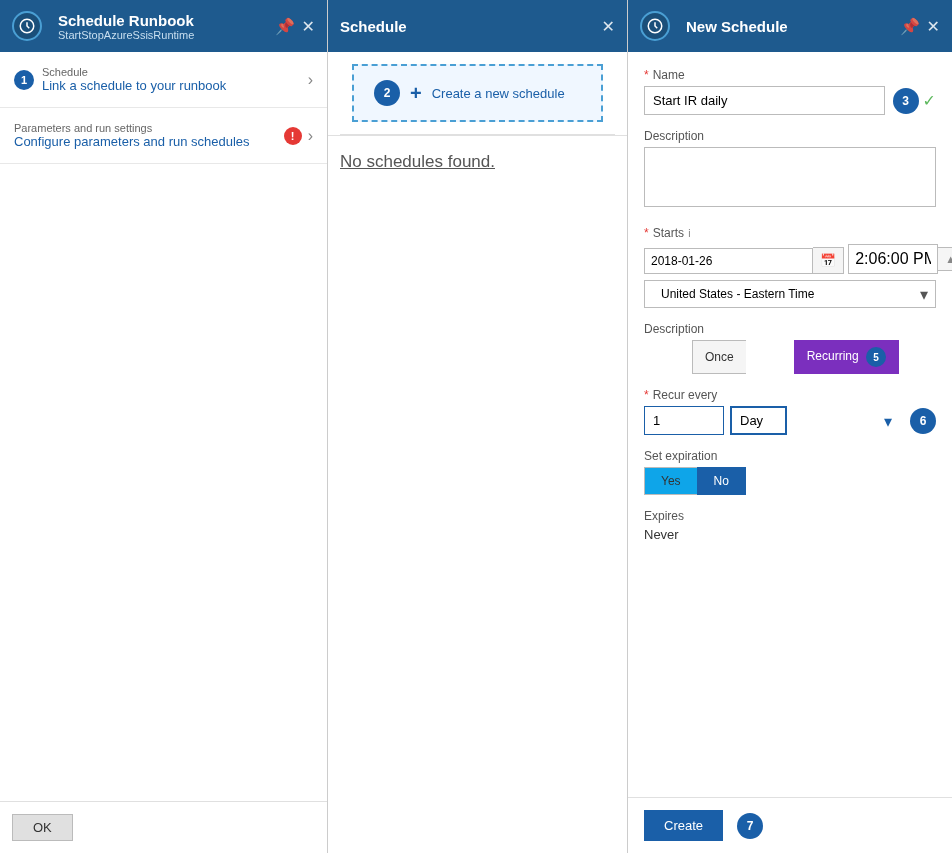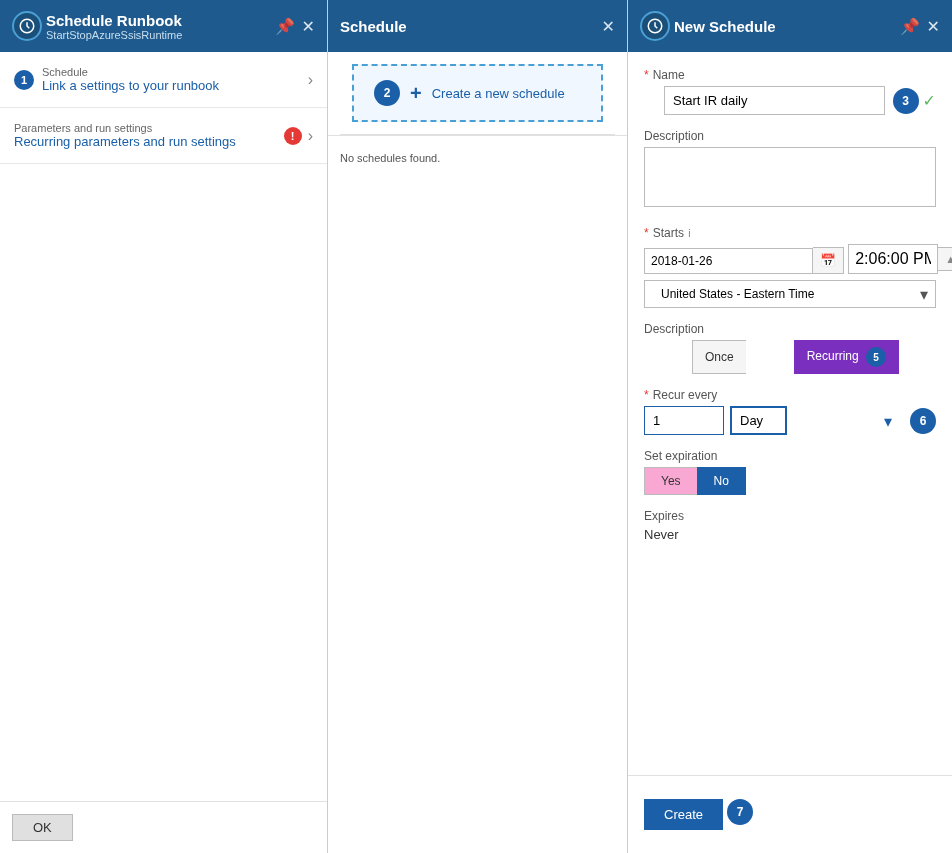--- a/index.html
+++ b/index.html
@@ -11,21 +11,21 @@
     .panel-1 { width: 328px; background: #fff; border-right: 1px solid #ccc; flex-shrink: 0; }
     .panel-2 { width: 300px; background: #fff; border-right: 1px solid #ccc; flex-shrink: 0; }
     .panel-3 { width: 304px; background: #fff; flex: 1; }
 
     .panel-header {
       background: #1e5a8e;
       color: #fff;
       padding: 10px 12px;
       display: flex;
       align-items: center;
-      gap: 4px;
+      gap: 16px;
       min-height: 52px;
     }
     .panel-header .title-group { flex: 1; }
     .panel-header .main-title { font-size: 15px; font-weight: 600; }
     .panel-header .sub-title { font-size: 11px; color: #c8dff0; }
     .panel-header .header-icons { display: flex; gap: 6px; align-items: center; }
     .header-icon { color: #fff; font-size: 16px; cursor: pointer; opacity: 0.85; }
 
     .clock-icon {
       width: 30px; height: 30px; border-radius: 50%;
@@ -80,22 +80,23 @@
       padding: 14px 16px;
       display: flex; align-items: center; gap: 10px;
       cursor: pointer;
       background: #f0f7ff;
     }
     .plus-icon { color: #1a5fa8; font-size: 20px; font-weight: bold; }
     .create-label { color: #1a5fa8; font-size: 13px; }
 
     .no-schedules {
       padding: 16px 12px;
-      font-size: 11px; color: #555;
+      font-size: 17px; color: #555;
       border-top: 1px solid #e0e0e0;
+      text-decoration: underline;
     }
 
     
     .form-body {
       padding: 16px 16px;
       overflow-y: auto;
       flex: 1;
     }
     .field-group { margin-bottom: 14px; }
     .field-label {
@@ -112,21 +113,21 @@
     }
 
     .textarea-input {
       width: 100%; border: 1px solid #bbb;
       padding: 6px 8px; font-size: 13px;
       resize: none; height: 60px;
       outline: none;
     }
 
     .name-row { display: flex; align-items: center; gap: 4px; }
-    .name-input-wrap { flex: 1; position: relative; margin-left: 20px; }
+    .name-input-wrap { flex: 1; position: relative; }
     .check-icon { color: #5cb85c; font-size: 16px; }
 
     .date-time-row { display: flex; gap: 4px; align-items: flex-end; }
     .date-input-wrap { display: flex; align-items: center; flex: 1; }
     .date-input {
       border: 1px solid #bbb; padding: 5px 6px; font-size: 12px;
       flex: 1; outline: none;
     }
     .calendar-btn {
       border: 1px solid #bbb; border-left: none;
@@ -184,42 +185,42 @@
     .recur-select-wrap { position: relative; flex: 1; }
     .recur-select-wrap::after {
       content: '▾'; position: absolute; right: 8px; top: 50%;
       transform: translateY(-50%); pointer-events: none; color: #1a5fa8;
     }
 
     .expiration-row { display: flex; gap: 0; }
     .expire-btn {
       border: 1px solid #bbb; padding: 6px 16px;
       font-size: 12px; cursor: pointer;
-      background: #f9a8d4; color: #333;
+      background: #0ea5e9; color: #333;
     }
     .expire-btn.active {
       background: #1a5fa8; color: #fff;
       border-color: #1a5fa8;
     }
     .expire-btn:first-child { border-right: none; }
 
     .expires-text { font-size: 13px; color: #333; margin-top: 4px; }
 
     .step-circle {
       width: 26px; height: 26px; border-radius: 50%;
       background: #1a5fa8; color: #fff;
       display: flex; align-items: center; justify-content: center;
       font-size: 12px; font-weight: bold;
       margin-left: 4px; flex-shrink: 0;
     }
 
     .panel-form-footer {
-      padding: 23px 16px;
+      padding: 12px 16px;
       border-top: 1px solid #e0e0e0;
-      display: flex; 
+      display: flex; align-items: center; gap: 10px;
     }
     .btn-create {
       background: #1a5fa8; color: #fff;
       border: none; padding: 8px 20px;
       font-size: 13px; cursor: pointer;
     }
 
     .divider { border-bottom: 1px solid #e0e0e0; margin: 0 12px; }
 
     .panel-content { flex: 1; overflow-y: auto; }
@@ -243,29 +244,29 @@
       <span class="header-icon">📌</span>
       <span class="header-icon">✕</span>
     </div>
   </div>
 
   <div class="panel-content">
     <div class="nav-item">
       <div class="nav-badge">1</div>
       <div class="nav-text">
         <div class="nav-label">Schedule</div>
-        <div class="nav-value">Link a settings to your runbook</div>
+        <div class="nav-value">Link a schedule to your runbook</div>
       </div>
       <span class="nav-chevron">›</span>
     </div>
 
     <div class="nav-item">
       <div class="nav-text">
         <div class="nav-label">Parameters and run settings</div>
-        <div class="nav-value">Recurring parameters and run settings</div>
+        <div class="nav-value">Configure parameters and run schedules</div>
       </div>
       <div class="error-badge">!</div>
       <span class="nav-chevron">›</span>
     </div>
   </div>
 
   <div class="panel-footer">
     <button class="btn-ok">OK</button>
   </div>
 </div>

